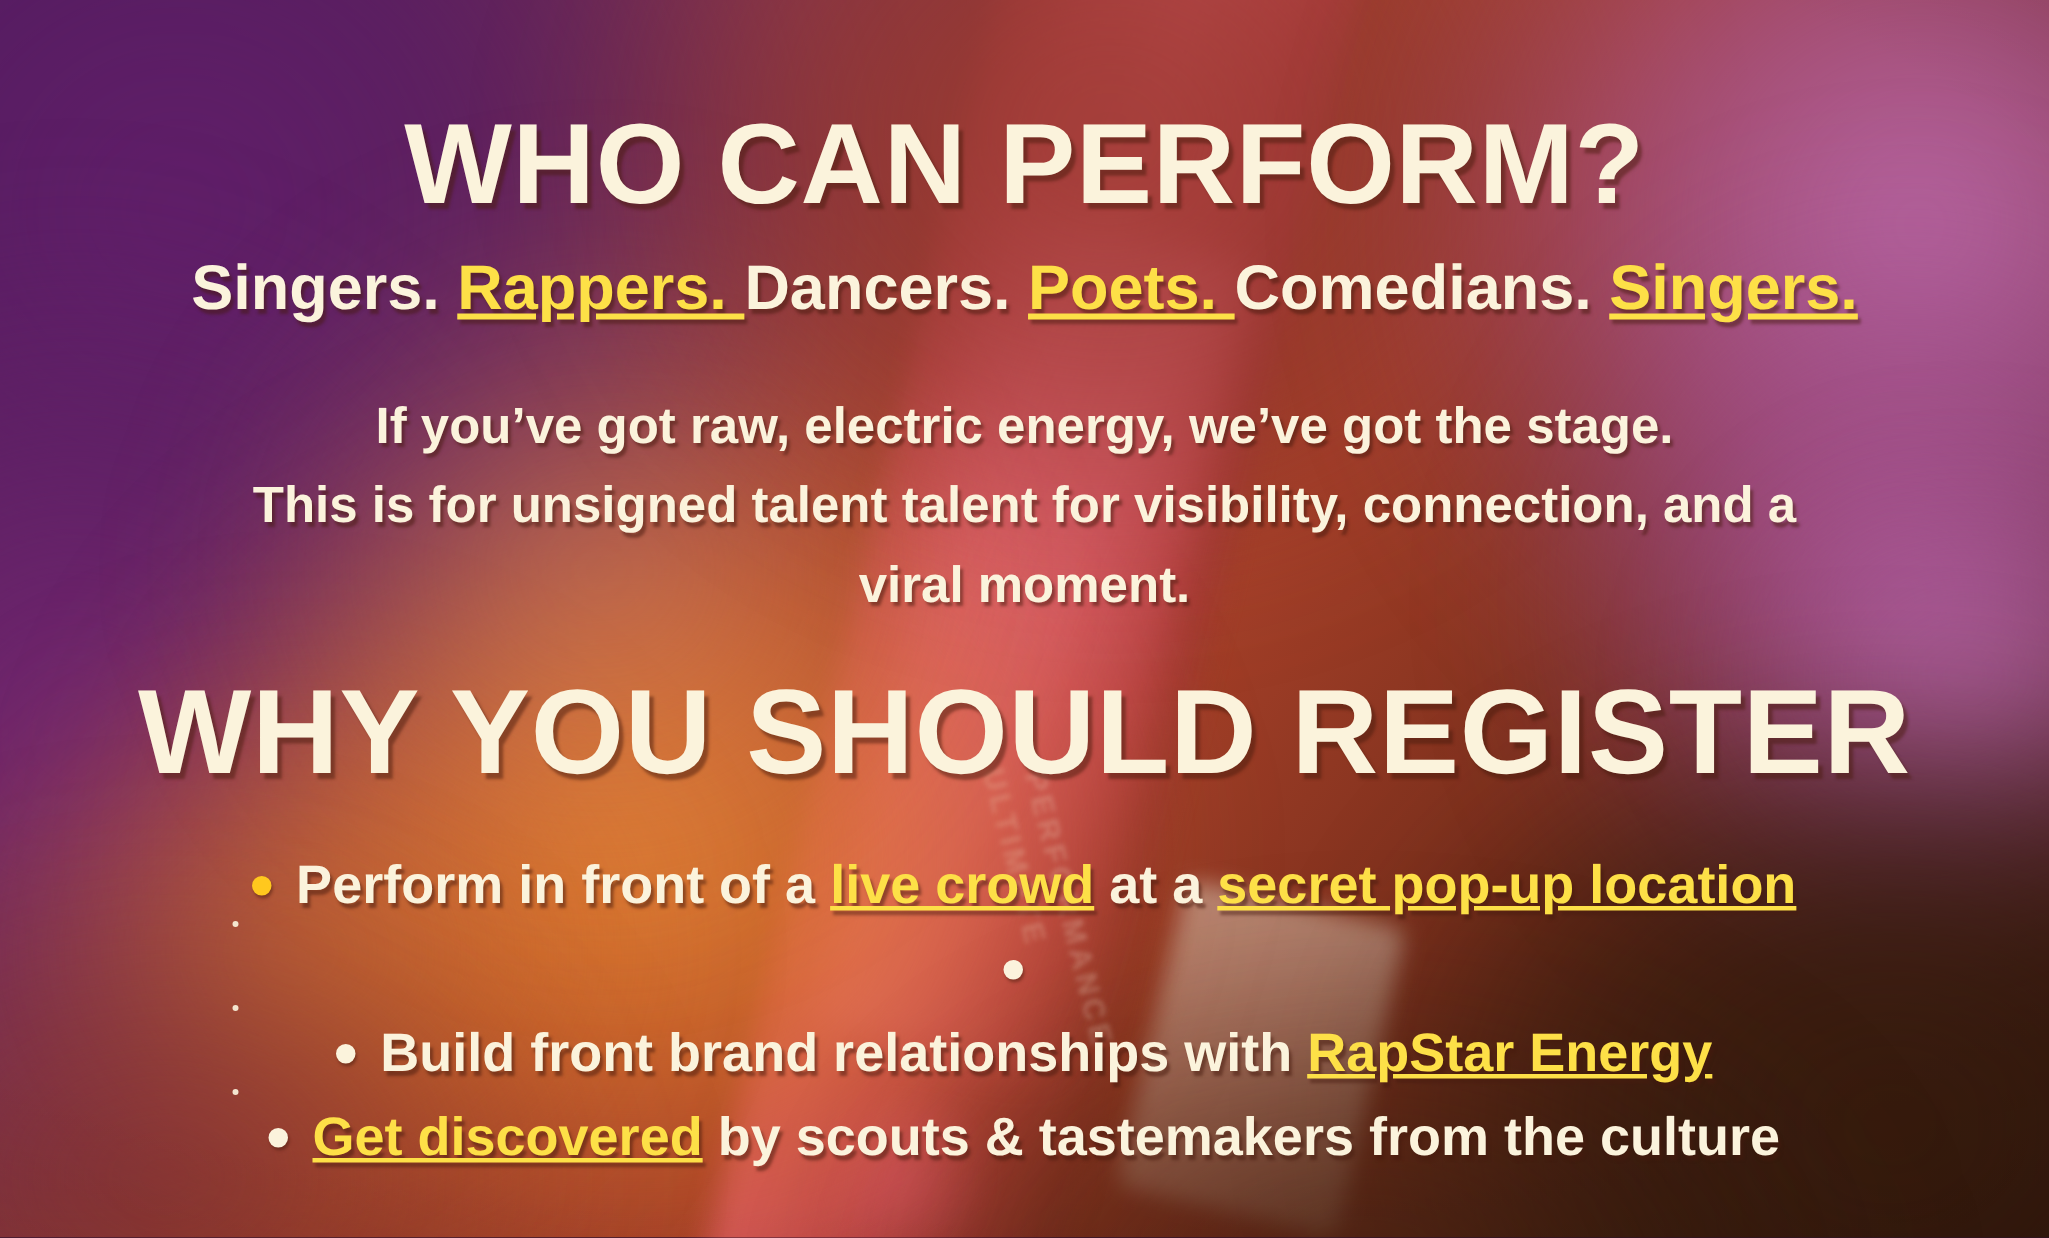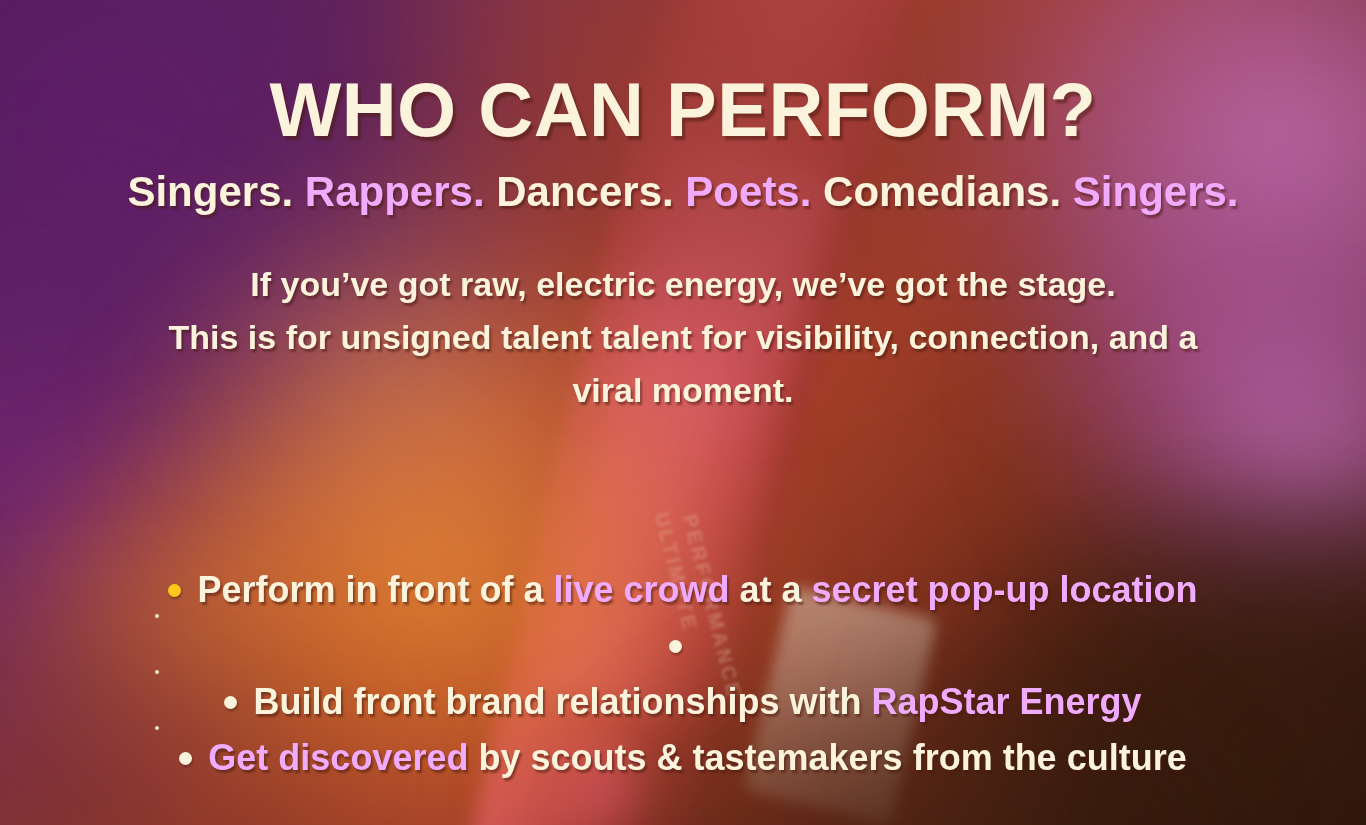--- a/index.html
+++ b/index.html
@@ -270,21 +270,21 @@
     width:4px; height:4px;
     border-radius:50%;
     background:#FBF3DC;
     opacity:.92;
     z-index:6;
   }
   .mini-dot.m1 { left:155px; top:614px; }
   .mini-dot.m2 { left:155px; top:670px; }
   .mini-dot.m3 { left:155px; top:726px; }
 
-  .gold { color:#f0abfc; }
+  .gold { color:#fde047;text-decoration:underline; }
 </style>
 </head>
 <body>
 
 <div id="poster">
 
   <div class="bg-base"></div>
   <div class="can"></div>
   <div class="can-label"></div>
   <div class="can-word w1">ULTIMATE</div>
@@ -311,20 +311,21 @@
     <div class="headline" id="h1">WHO CAN PERFORM?</div>
 
     <div id="subhead"><span>Singers. </span><span class="gold">Rappers. </span><span>Dancers. </span><span class="gold">Poets. </span><span>Comedians. </span><span class="gold">Singers.</span></div>
 
     <div id="lede">
       <div>If you’ve got raw, electric energy, we’ve got the stage.</div>
       <div>This is for unsigned talent talent for visibility, connection, and a</div>
       <div>viral moment.</div>
     </div>
 
+    <div class="headline" id="h2">WHY YOU SHOULD REGISTER</div>
 
     <ul id="benefits">
         <li>
           <span class="dot gold"></span>
           <span><span>Perform in front of a </span><span class="gold">live crowd</span><span> at a </span><span class="gold">secret pop-up location</span></span>
         </li>
         <li>
           <span class="dot"></span>
         </li>
         <li>

